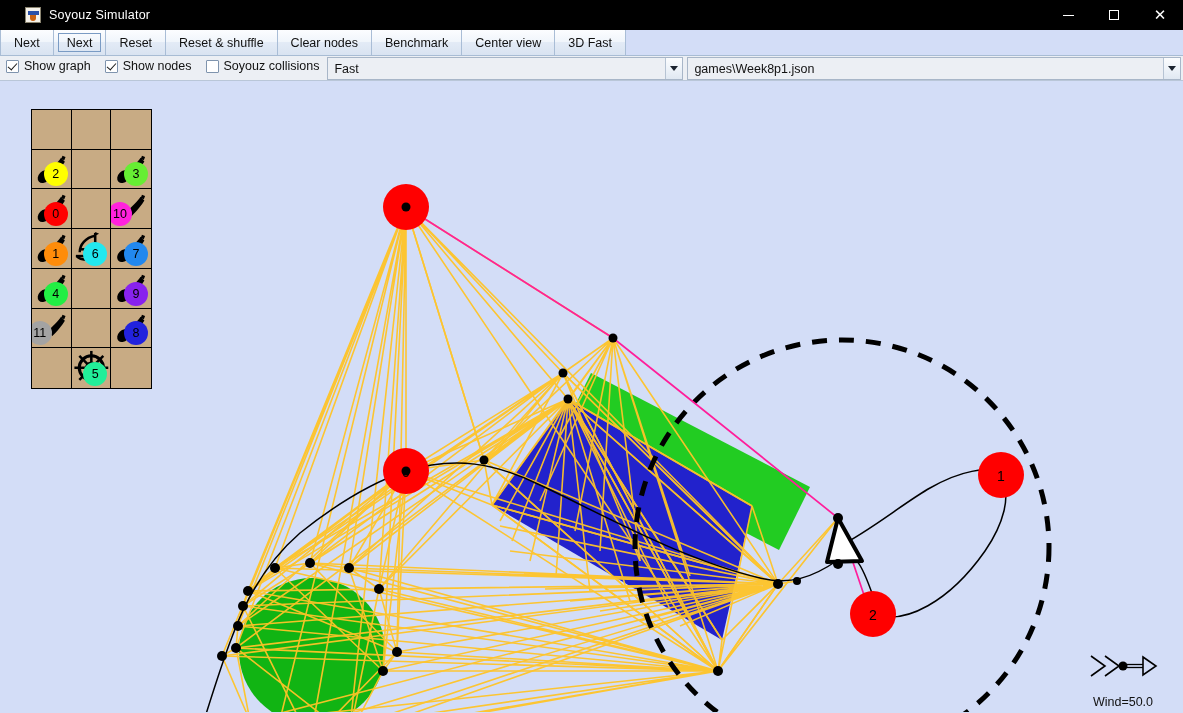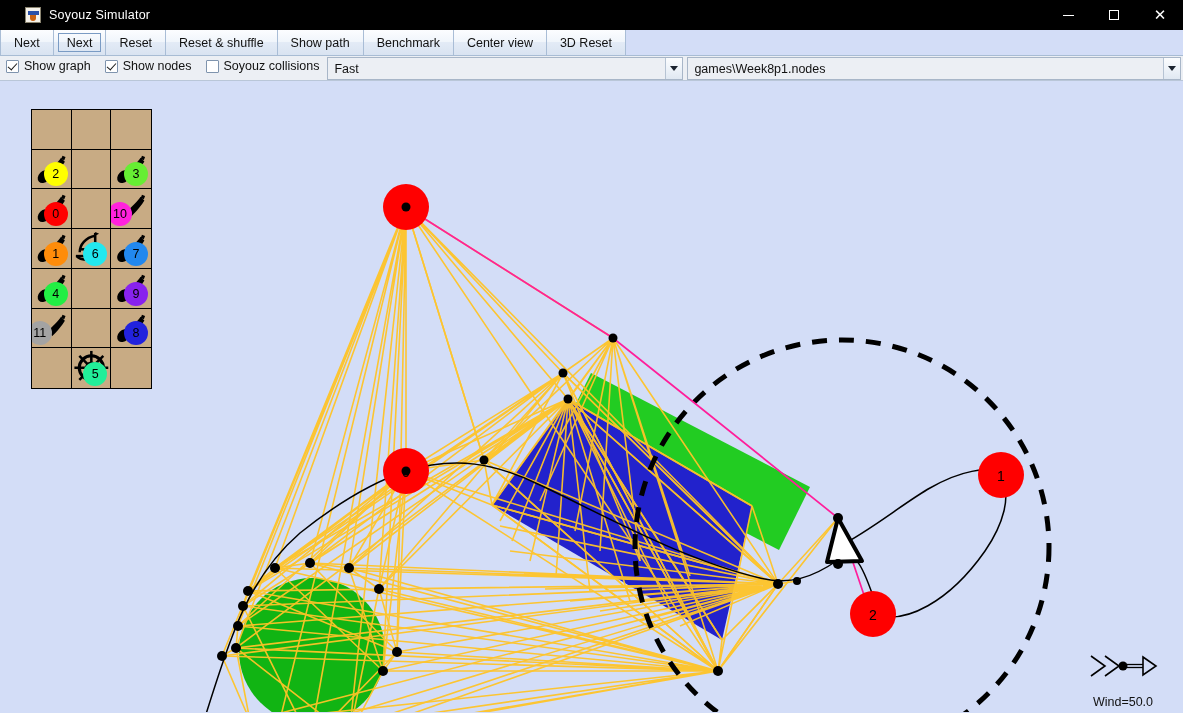--- a/index.html
+++ b/index.html
@@ -201,30 +201,30 @@
         <span class="focusring"></span>
         <span>Next</span>
       </div>
     <div class="tb-btn">
         <span>Reset</span>
       </div>
     <div class="tb-btn">
         <span>Reset &amp; shuffle</span>
       </div>
     <div class="tb-btn">
-        <span>Show path</span>
+        <span>Clear nodes</span>
       </div>
     <div class="tb-btn">
         <span>Benchmark</span>
       </div>
     <div class="tb-btn">
         <span>Center view</span>
       </div>
     <div class="tb-btn">
-        <span>3D Reset</span>
+        <span>3D Fast</span>
       </div>
     <div id="toolbar-filler"></div>
   </div>
 
   <div id="optionsrow">
     <div class="chk">
       <span class="chkbox checked"></span>
       <span>Show graph</span>
     </div>
     <div class="chk">
@@ -235,21 +235,21 @@
       <span class="chkbox"></span>
       <span>Soyouz collisions</span>
     </div>
     <div class="combo" id="combo-speed">
       <span class="ctext">Fast</span>
       <span class="arrowbtn">
           <span class="caret"></span>
         </span>
     </div>
     <div class="combo" id="combo-file">
-      <span class="ctext">games\Week8p1.nodes</span>
+      <span class="ctext">games\Week8p1.json</span>
       <span class="arrowbtn">
           <span class="caret"></span>
         </span>
     </div>
   </div>
 
   <div id="canvas-wrap">
 
     <svg id="scene" viewBox="0 0 1183 631" preserveAspectRatio="none">
       <defs>

